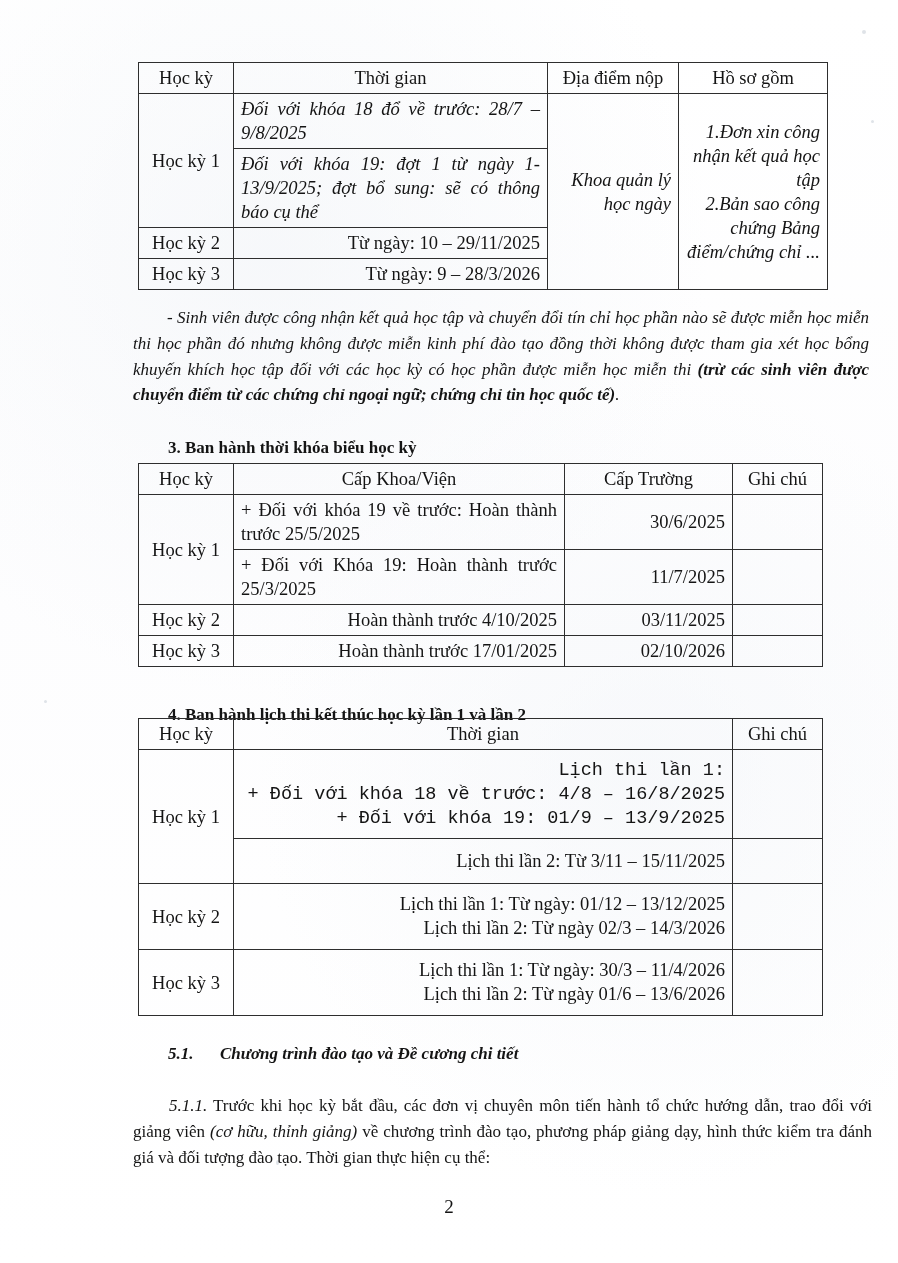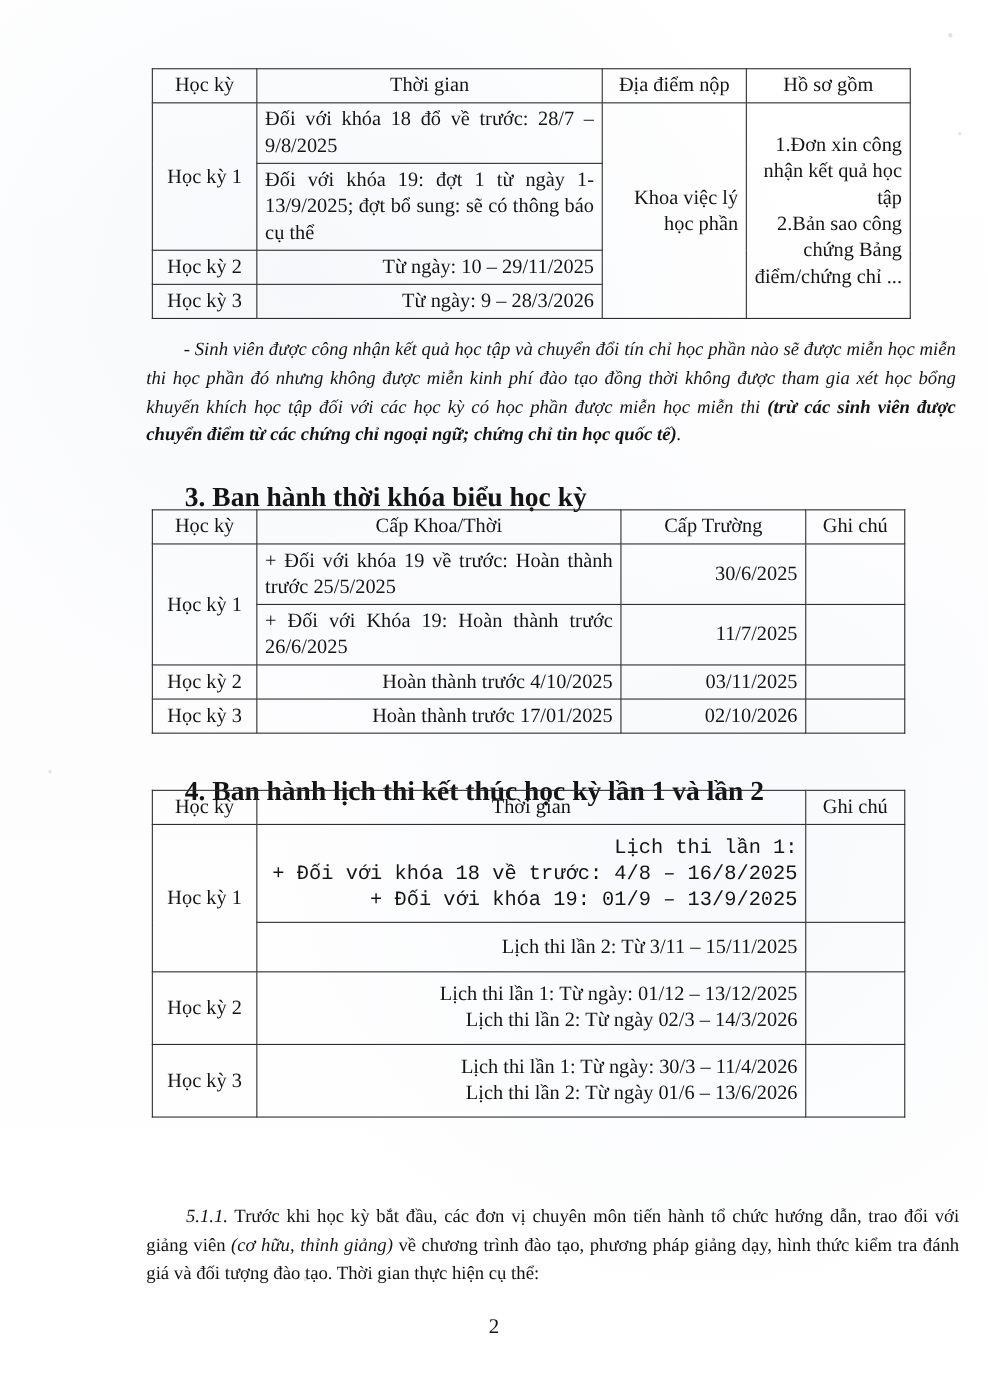--- a/index.html
+++ b/index.html
@@ -54,21 +54,21 @@
   th.hdr {
     text-align: center;
     font-weight: bold;
     font-size: 19px;
     line-height: 1.22;
     padding: 6px 5px;
   }
   td.ctr { text-align: center; }
   td.lft { text-align: right; }
   td.jst { text-align: justify; text-align-last: left; }
-  td.ital { }
+  td.ital { font-style: italic; }
   td.pad-l { padding-left: 9px; }
   .nowrapish { white-space: pre-line; }
 
   
   #table-academic-recognition { left: 138px; top: 62px; width: 689px; }
   #table-academic-recognition col.c1 { width: 95px; }
   #table-academic-recognition col.c2 { width: 314px; }
   #table-academic-recognition col.c3 { width: 131px; }
   #table-academic-recognition col.c4 { width: 149px; }
 
@@ -98,21 +98,21 @@
     top: 288px;
     width: 736px;
     font-style: italic;
   }
   #para-recognition-note .ind { display: inline-block; width: 34px; }
   #para-recognition-note b { font-weight: bold; font-style: italic; }
 
   .heading {
     position: absolute;
     font-weight: bold;
-    font-size: 25px;
+    font-size: 17px;
     line-height: 1.3;
   }
   #heading-section-3 { left: 168px; top: 437px; }
   #heading-section-4 { left: 168px; top: 692px; margin-top: 12px; }
   #heading-section-5 { left: 168px; top: 1011px; }
   #heading-section-5-1 {
     left: 168px;
     top: 1043px;
     font-style: italic;
   }
@@ -169,21 +169,21 @@
         <th class="hdr">Học kỳ</th>
         <th class="hdr">Thời gian</th>
         <th class="hdr">Địa điểm nộp</th>
         <th class="hdr">Hồ sơ gồm</th>
       </tr>
     </thead>
     <tbody>
       <tr>
         <td class="ctr" rowspan="2">Học kỳ 1</td>
         <td class="lft ital jst">Đối với khóa 18 đổ về trước: 28/7 – 9/8/2025</td>
-        <td class="lft ital pad-l" rowspan="4">Khoa việc lý học phần</td>
+        <td class="lft ital pad-l" rowspan="4">Khoa quản lý học ngày</td>
         <td class="lft ital nowrapish pad-l" rowspan="4">1.Đơn xin công nhận kết quả học tập
 2.Bản sao công chứng Bảng điểm/chứng chỉ ...</td>
       </tr>
       <tr>
         <td class="lft ital jst">Đối với khóa 19: đợt 1 từ ngày 1-13/9/2025; đợt bổ sung: sẽ có thông báo cụ thể</td>
       </tr>
       <tr>
         <td class="ctr">Học kỳ 2</td>
         <td class="lft">Từ ngày: 10 – 29/11/2025</td>
       </tr>
@@ -203,34 +203,34 @@
   <table class="doc-table" id="table-timetable-issue">
     <colgroup>
       <col class="c1">
         <col class="c2">
         <col class="c3">
         <col class="c4">
     </colgroup>
     <thead>
       <tr>
         <th class="hdr">Học kỳ</th>
-        <th class="hdr">Cấp Khoa/Thời</th>
+        <th class="hdr">Cấp Khoa/Viện</th>
         <th class="hdr">Cấp Trường</th>
         <th class="hdr">Ghi chú</th>
       </tr>
     </thead>
     <tbody>
       <tr>
         <td class="ctr" rowspan="2">Học kỳ 1</td>
         <td class="lft jst">+ Đối với khóa 19 về trước: Hoàn thành trước 25/5/2025</td>
         <td class="lft pad-l">30/6/2025</td>
         <td class="ctr"></td>
       </tr>
       <tr>
-        <td class="lft jst">+ Đối với Khóa 19: Hoàn thành trước 26/6/2025</td>
+        <td class="lft jst">+ Đối với Khóa 19: Hoàn thành trước 25/3/2025</td>
         <td class="lft pad-l">11/7/2025</td>
         <td class="ctr"></td>
       </tr>
       <tr>
         <td class="ctr">Học kỳ 2</td>
         <td class="lft">Hoàn thành trước 4/10/2025</td>
         <td class="lft pad-l">03/11/2025</td>
         <td class="ctr"></td>
       </tr>
       <tr>
@@ -278,20 +278,23 @@
       <tr>
         <td class="ctr">Học kỳ 3</td>
         <td class="lft nowrapish" style="padding-top:8px; padding-bottom:9px;">Lịch thi lần 1: Từ ngày: 30/3 – 11/4/2026
 Lịch thi lần 2: Từ ngày 01/6 – 13/6/2026</td>
         <td class="ctr"></td>
       </tr>
     </tbody>
   </table>
 
 
+  <div class="heading" id="heading-section-5-1">
+    <span class="num">5.1.</span><span>Chương trình đào tạo và Đề cương chi tiết</span>
+  </div>
 
   <p class="para" id="para-5-1-1">
     <span class="ind"></span><span class="marker">5.1.1.</span><span> Trước khi học kỳ bắt đầu, các đơn vị chuyên môn tiến hành tổ chức hướng dẫn, trao đổi với giảng viên </span><i>(cơ hữu, thỉnh giảng)</i><span> về chương trình đào tạo, phương pháp giảng dạy, hình thức kiểm tra đánh giá và đối tượng đào tạo. Thời gian thực hiện cụ thể:</span>
   </p>
 
   <div id="page-number">2</div>
 
 </div>
 
 </body></html>

